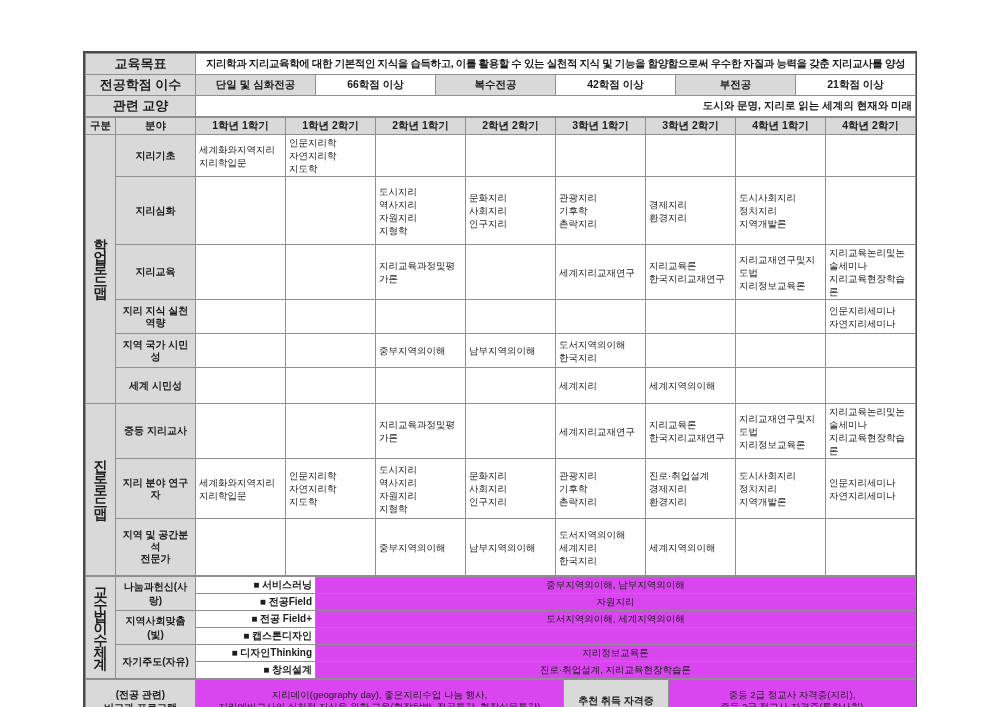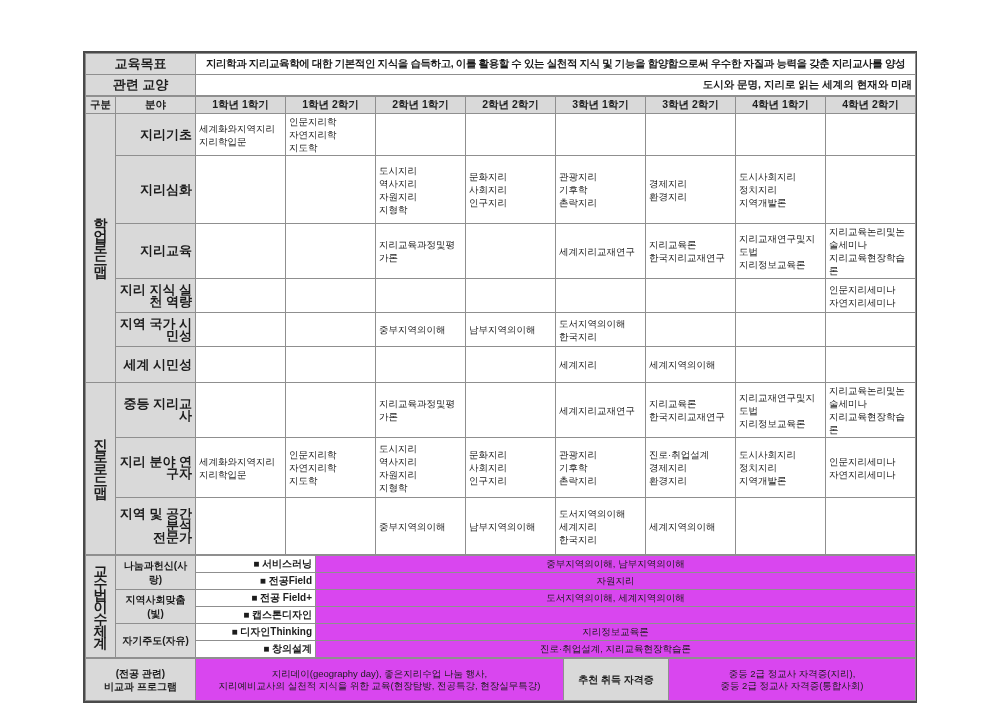--- a/index.html
+++ b/index.html
@@ -7,21 +7,21 @@
   .sheet{position:absolute;left:83px;top:51px;width:830px;border:2px solid #4a4a4a;background:#fff;}
   table{border-collapse:collapse;table-layout:fixed;width:830px;}
   td{border:1px solid #8f8f8f;padding:1px 3px;overflow:hidden;vertical-align:middle;}
   .g{background:#d9d9d9;font-weight:bold;text-align:center;}
   .lbl{font-size:13px;}
   .hdr{font-size:10.5px;}
   .goal{font-size:10.5px;font-weight:bold;text-align:center;letter-spacing:-0.4px;white-space:nowrap;}
   .cred{font-size:10.5px;font-weight:bold;text-align:center;}
   .lib{font-size:10.5px;font-weight:bold;text-align:right;}
   .sec{font-size:14px;white-space:pre-line;line-height:12px;}
-  .field{font-size:13px;white-space:pre-line;line-height:12px;text-align:right;}
+  .field{font-size:10px;white-space:pre-line;line-height:12px;}
   .course{font-size:9.5px;text-align:left;vertical-align:middle;white-space:pre-line;line-height:13px;background:#fff;}
   .cat{font-size:10px;}
   .method{font-size:10px;font-weight:bold;text-align:right;background:#fff;padding-left:6px;}
   .val{font-size:9.5px;text-align:center;background:#d946ef;white-space:pre-line;line-height:12px;}
   .plabel{font-size:10px;white-space:pre-line;line-height:13px;}
 </style>
 </head>
 <body>
 
 <div class="sheet">
@@ -33,20 +33,29 @@
         <col style="width:120px">
       <col style="width:120px">
         <col style="width:120px">
         <col style="width:120px">
         <col style="width:120px">
     </colgroup>
     <tbody>
         <tr style="height:17px">
       <td class="g lbl">교육목표</td>
       <td class="goal" colspan="6">지리학과 지리교육학에 대한 기본적인 지식을 습득하고, 이를 활용할 수 있는 실천적 지식 및 기능을 함양함으로써 우수한 자질과 능력을 갖춘 지리교사를 양성</td>
+    </tr>
+    <tr style="height:17px">
+      <td class="g lbl">전공학점 이수</td>
+      <td class="g cred">단일 및 심화전공</td>
+      <td class="cred">66학점 이상</td>
+      <td class="g cred">복수전공</td>
+      <td class="cred">42학점 이상</td>
+      <td class="g cred">부전공</td>
+      <td class="cred">21학점 이상</td>
     </tr>
     <tr style="height:20px">
       <td class="g lbl">관련 교양</td>
       <td class="lib" colspan="6">도시와 문명, 지리로 읽는 세계의 현재와 미래</td>
     </tr>
   </tbody>
     </table>
 
   <table>
     <colgroup>

